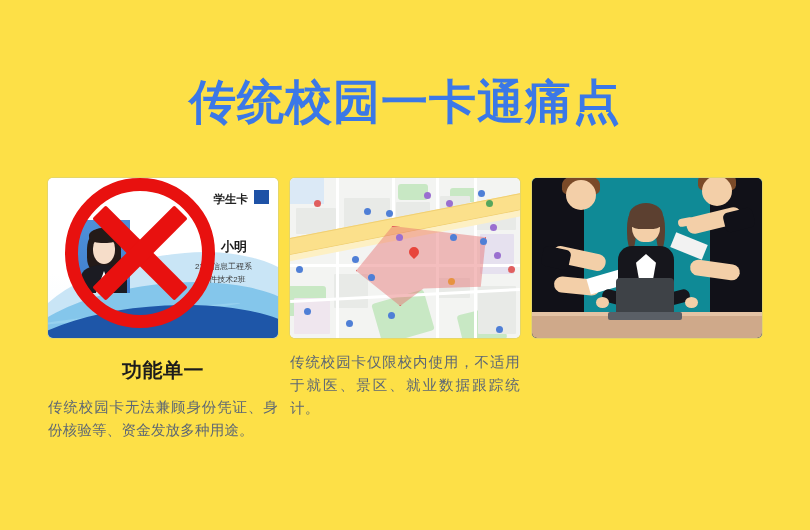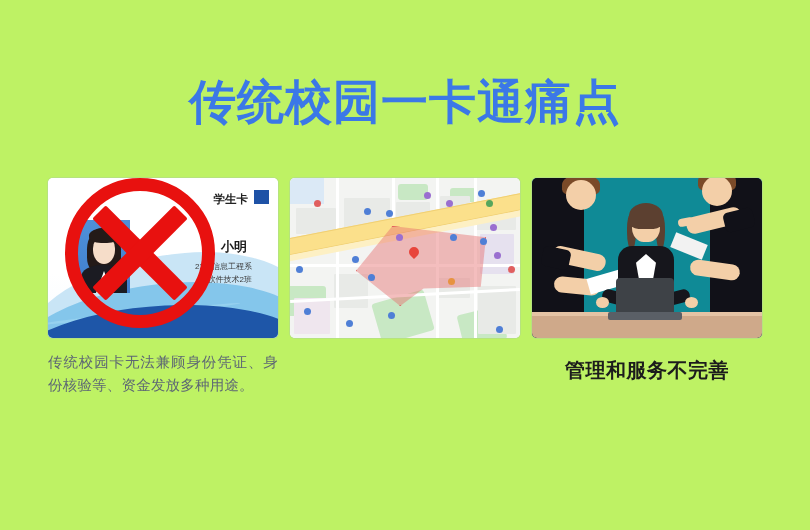--- a/index.html
+++ b/index.html
@@ -10,21 +10,21 @@
     width: 810px;
     height: 530px;
     background: #edf7fd;
     font-family: "Liberation Sans", "DejaVu Sans", sans-serif;
     overflow: hidden;
     position: relative;
   }
   .page {
     position: absolute;
     inset: 0;
-    background: #bef264;
+    background: #fde047;
   }
 
   
   .title {
     position: absolute;
     top: 74px;
     left: 0;
     width: 810px;
     text-align: center;
     font-size: 47px;
@@ -206,21 +206,21 @@
     color: #1b1b1b;
     white-space: nowrap;
   }
   .idcard .stu-meta {
     position: absolute;
     right: 26px;
     top: 82px;
     font-size: 8px;
     line-height: 13px;
     color: #3a3a3a;
-    text-align: right;
+    text-align: center;
     white-space: nowrap;
   }
   .ban {
     position: absolute;
     left: 17px;
     top: 0px;
     width: 150px;
     height: 150px;
     border: 13px solid #e8110f;
     border-radius: 50%;
@@ -565,20 +565,21 @@
             <div>23级信息工程系</div>
             <div>软件技术2班</div>
           </div>
 
           <div class="ban">
             <div class="bar a"></div>
             <div class="bar b"></div>
           </div>
         </div>
       </div>
+      <div class="card-heading">功能单一</div>
       <div class="card-body">传统校园卡无法兼顾身份凭证、身份核验等、资金发放多种用途。</div>
     </div>
 
     <div class="card card-2">
       <div class="card-media">
         <div class="map">
           <div class="green" style="left:-4px;  top:108px; width:40px; height:30px;"></div>
           <div class="green" style="left:86px;  top:118px; width:54px; height:42px; transform:rotate(-16deg);"></div>
           <div class="green" style="left:170px; top:132px; width:44px; height:34px; transform:rotate(-14deg);"></div>
           <div class="green" style="left:108px; top:6px;  width:30px; height:16px;"></div>
@@ -625,20 +626,21 @@
           <div class="poi blue" style="left:78px;  top:96px;"></div>
           <div class="poi blue" style="left:6px;   top:88px;"></div>
           <div class="poi orange" style="left:158px; top:100px;"></div>
           <div class="poi red" style="left:218px; top:88px;"></div>
           <div class="poi blue" style="left:14px;  top:130px;"></div>
           <div class="poi blue" style="left:56px;  top:142px;"></div>
           <div class="poi blue" style="left:98px;  top:134px;"></div>
           <div class="poi blue" style="left:206px; top:148px;"></div>
         </div>
       </div>
+      <div class="card-body">传统校园卡仅限校内使用，不适用于就医、景区、就业数据跟踪统计。</div>
     </div>
 
     <div class="card card-3">
       <div class="card-media">
         <div class="office">
           <div class="l-torso"></div>
           <div class="l-hair"></div>
           <div class="l-head"></div>
           <div class="l-arm"></div>
           <div class="l-sleeve"></div>
@@ -664,17 +666,16 @@
           <div class="c-arm-r"></div>
           <div class="c-hand-l"></div>
           <div class="c-hand-r"></div>
 
           <div class="desk-top"></div>
           <div class="desk"></div>
           <div class="laptop-screen"></div>
           <div class="laptop-base"></div>
         </div>
       </div>
-      <div class="card-heading">管理和服务不完善</div>
     </div>
 
   </div>
 </div>
 
 </body></html>

